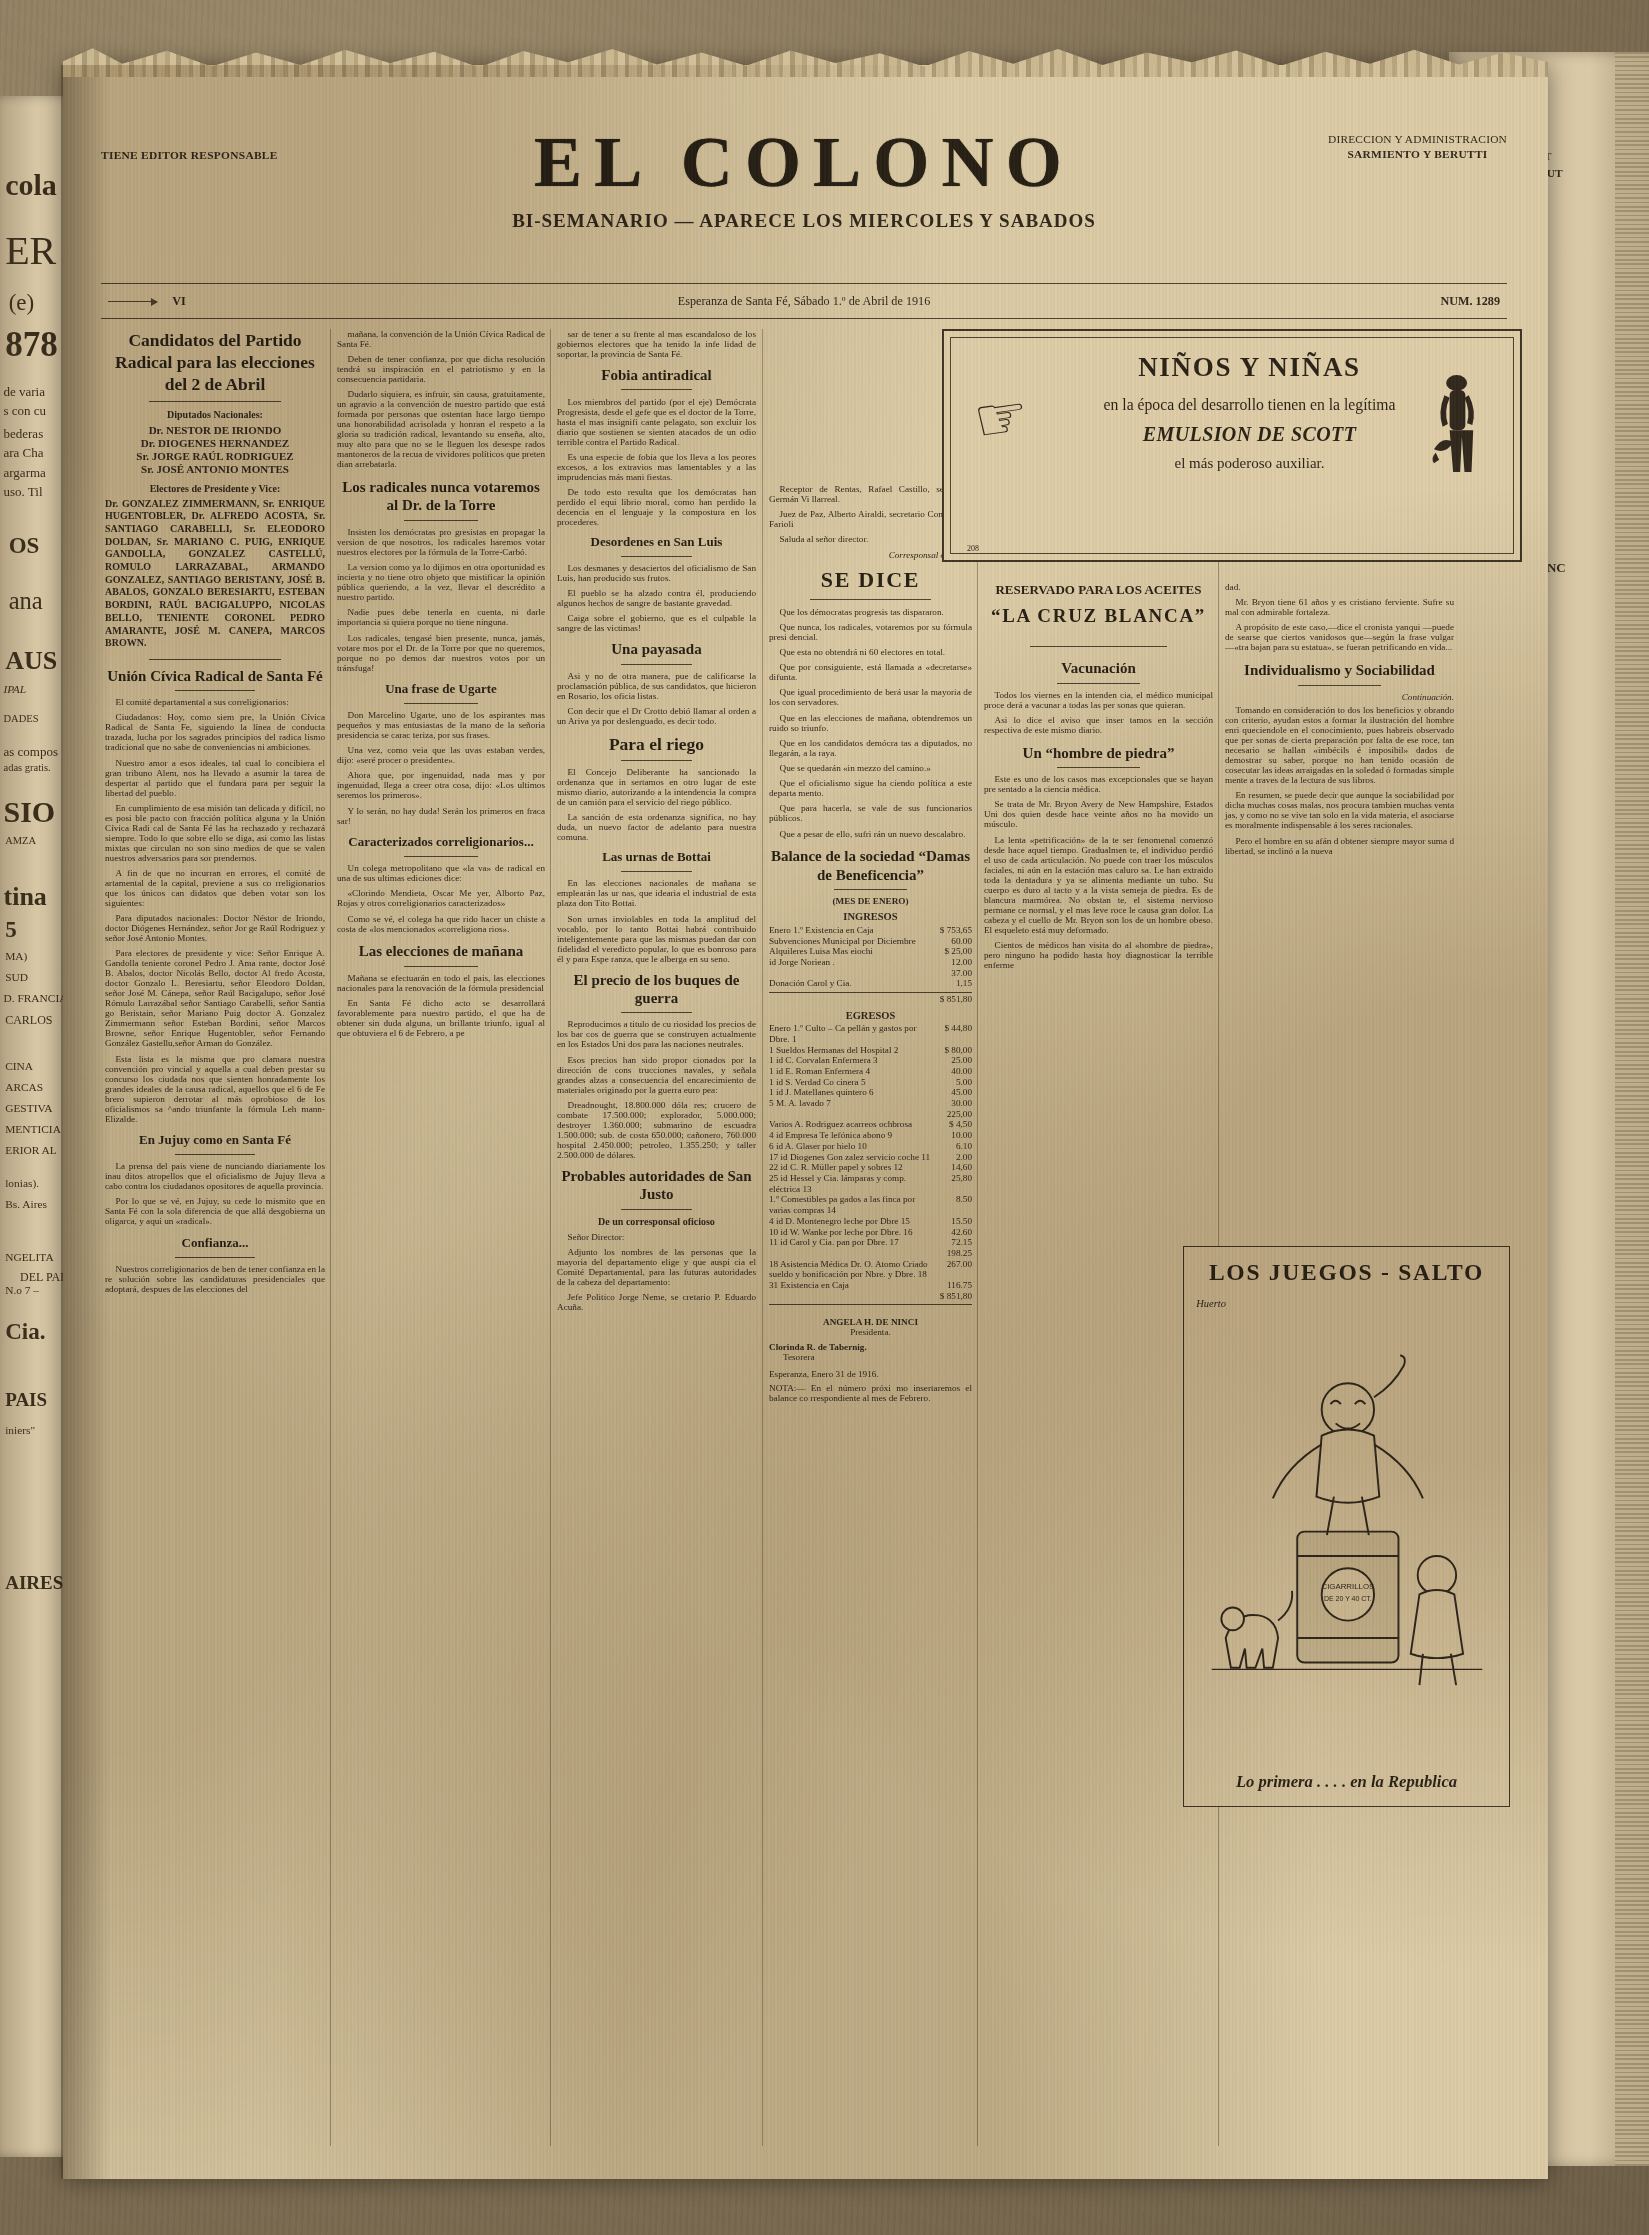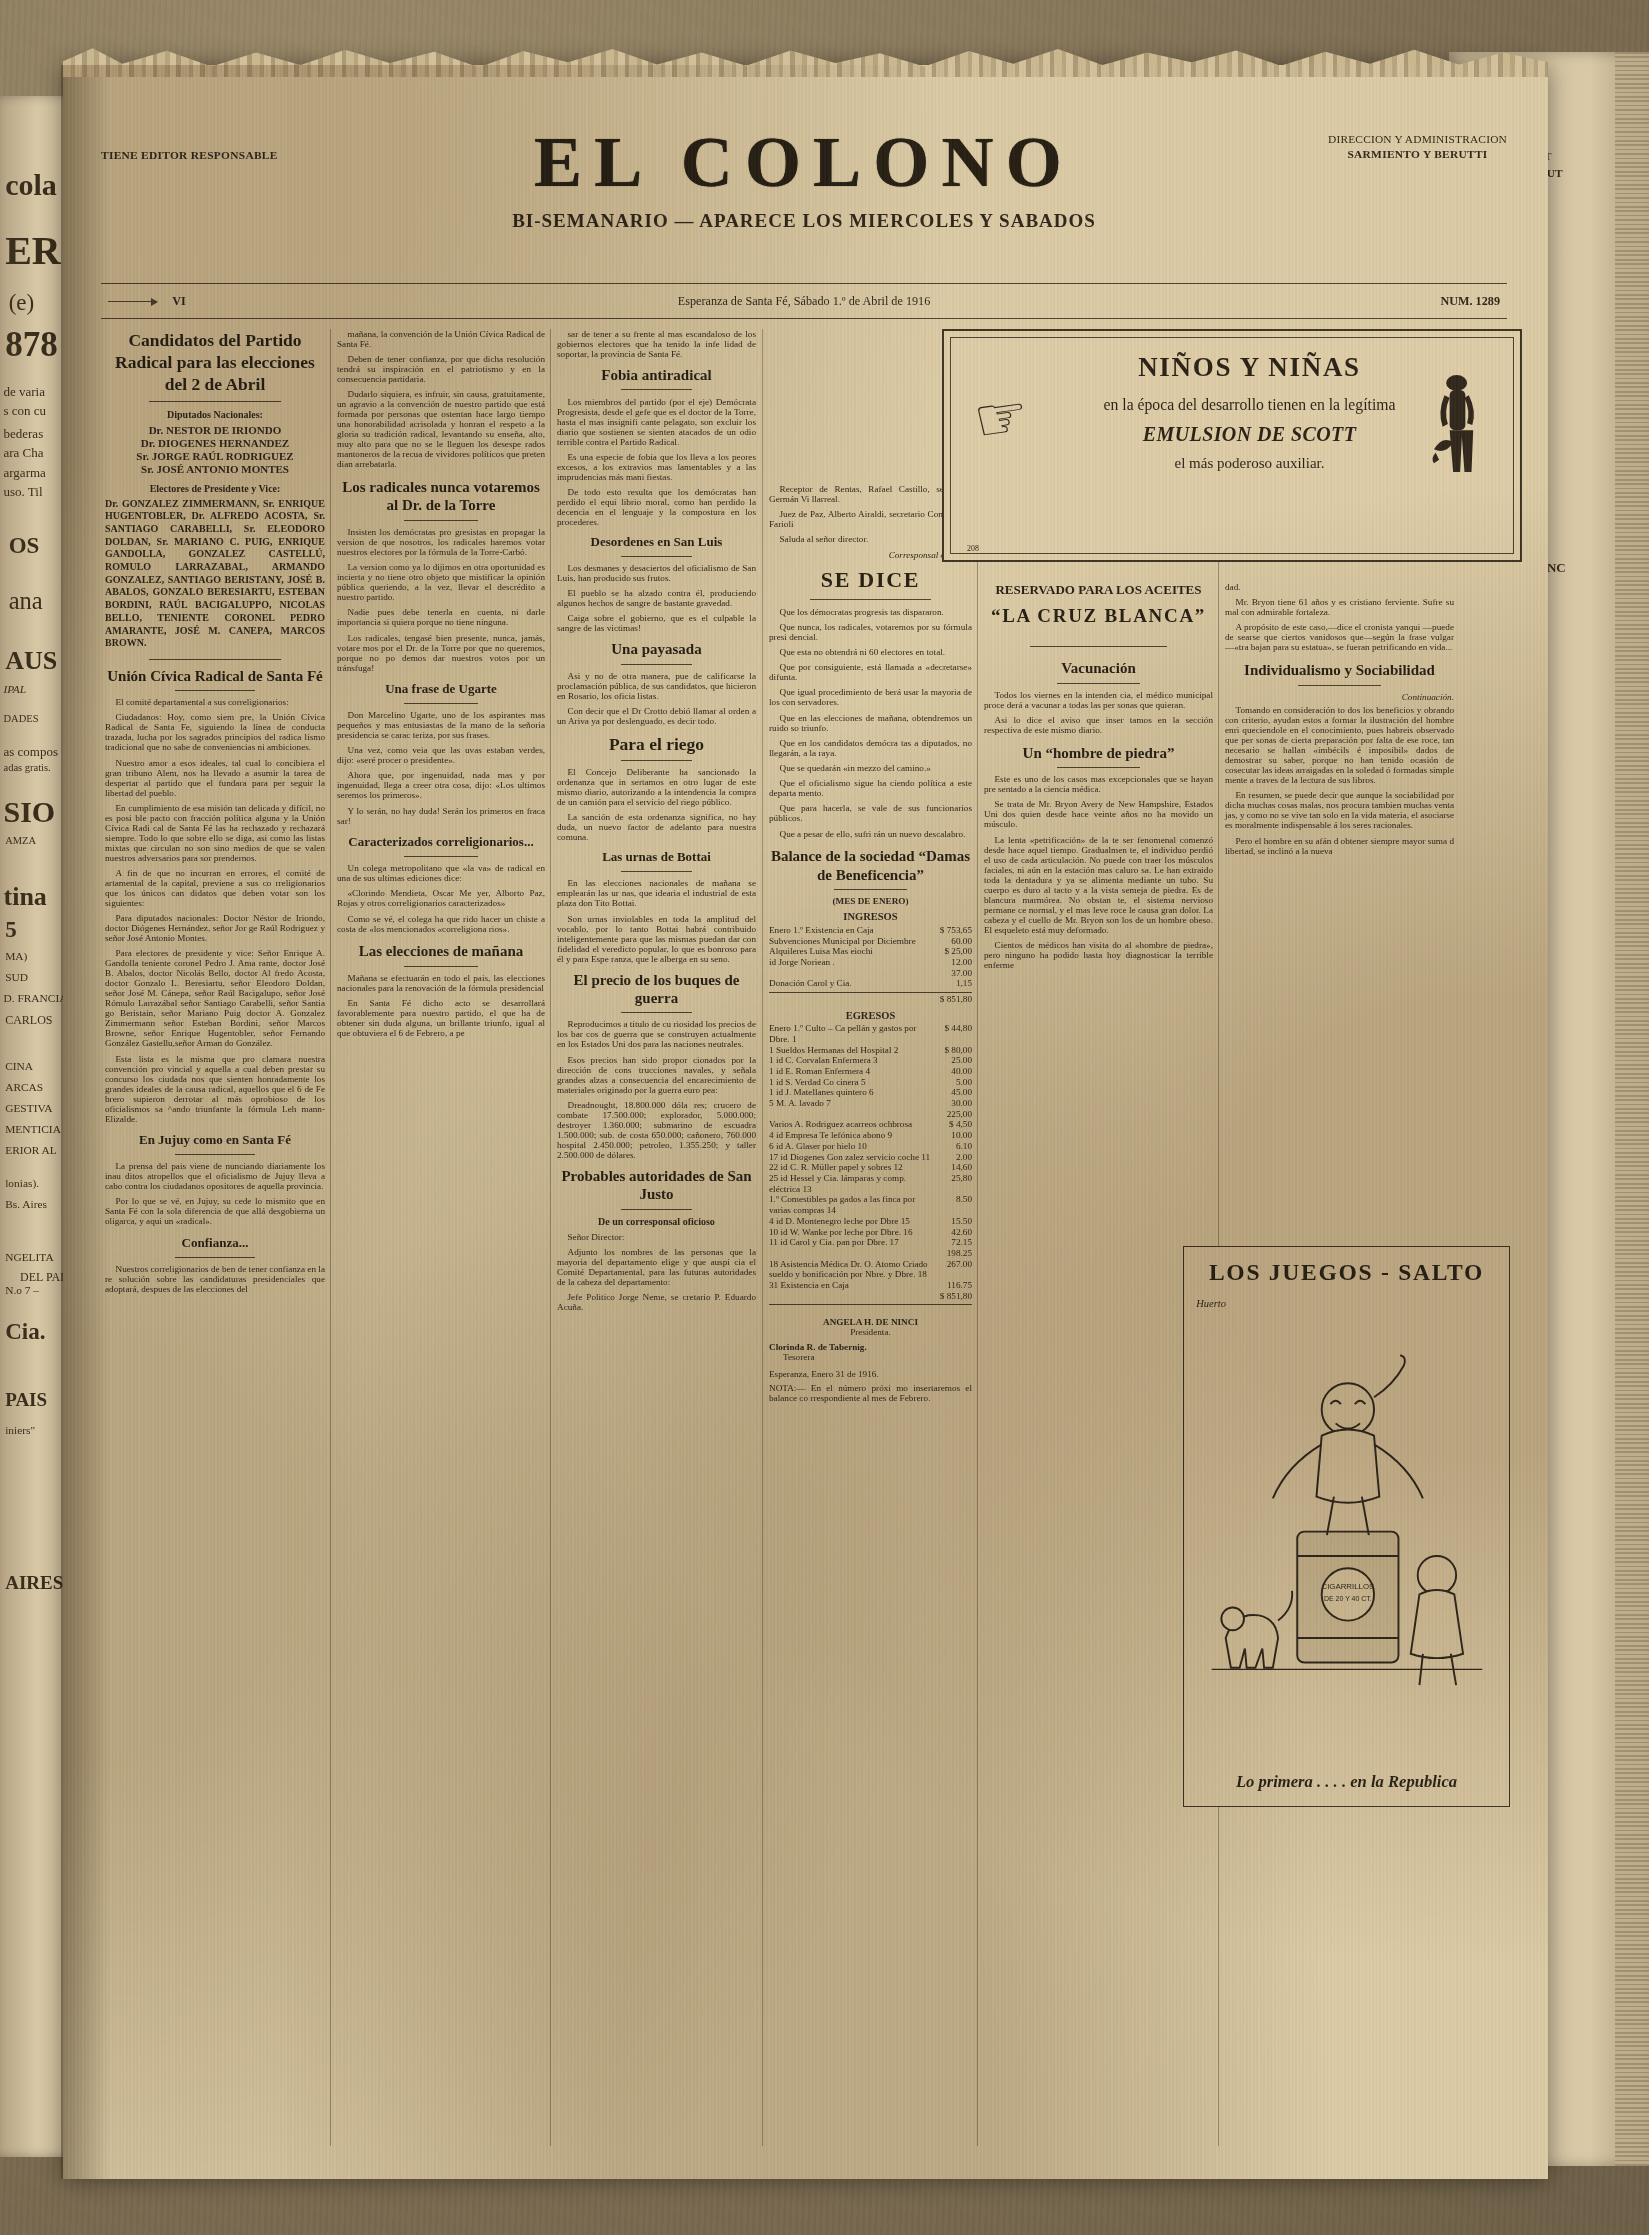--- a/index.html
+++ b/index.html
@@ -165,21 +165,21 @@
   
   .frag{position:absolute;color:#3a2e1d;font-family:"Liberation Serif",serif;}
 </style>
 </head>
 <body>
 
 <div id="bg"></div>
 
 <div id="stack-left">
   <div class="frag" style="left:5.2px;top:72px;font-size:30px;font-weight:bold;">cola</div>
-  <div class="frag" style="left:5.2px;top:131px;font-size:40px;font-weight:bold;">ER</div>
+  <div class="frag" style="left:5.2px;top:131px;font-size:40px;font-weight:normal;">ER</div>
   <div class="frag" style="left:8.7px;top:194px;font-size:23px;">(e)</div>
   <div class="frag" style="left:5.2px;top:229px;font-size:35px;font-weight:bold;">878</div>
   <div class="frag" style="left:3.5px;top:288px;font-size:13px;">de varia</div>
   <div class="frag" style="left:3.5px;top:307px;font-size:13px;">s con cu</div>
   <div class="frag" style="left:3.5px;top:330px;font-size:13px;">bederas</div>
   <div class="frag" style="left:3.5px;top:349px;font-size:13px;">ara Cha</div>
   <div class="frag" style="left:3.5px;top:369px;font-size:13px;">argarma</div>
   <div class="frag" style="left:3.5px;top:388px;font-size:13px;">uso. Til</div>
   <div class="frag" style="left:8.7px;top:437px;font-size:23px;font-weight:bold;">OS</div>
   <div class="frag" style="left:8.7px;top:491px;font-size:24.5px;text-align:right;">ana</div>

